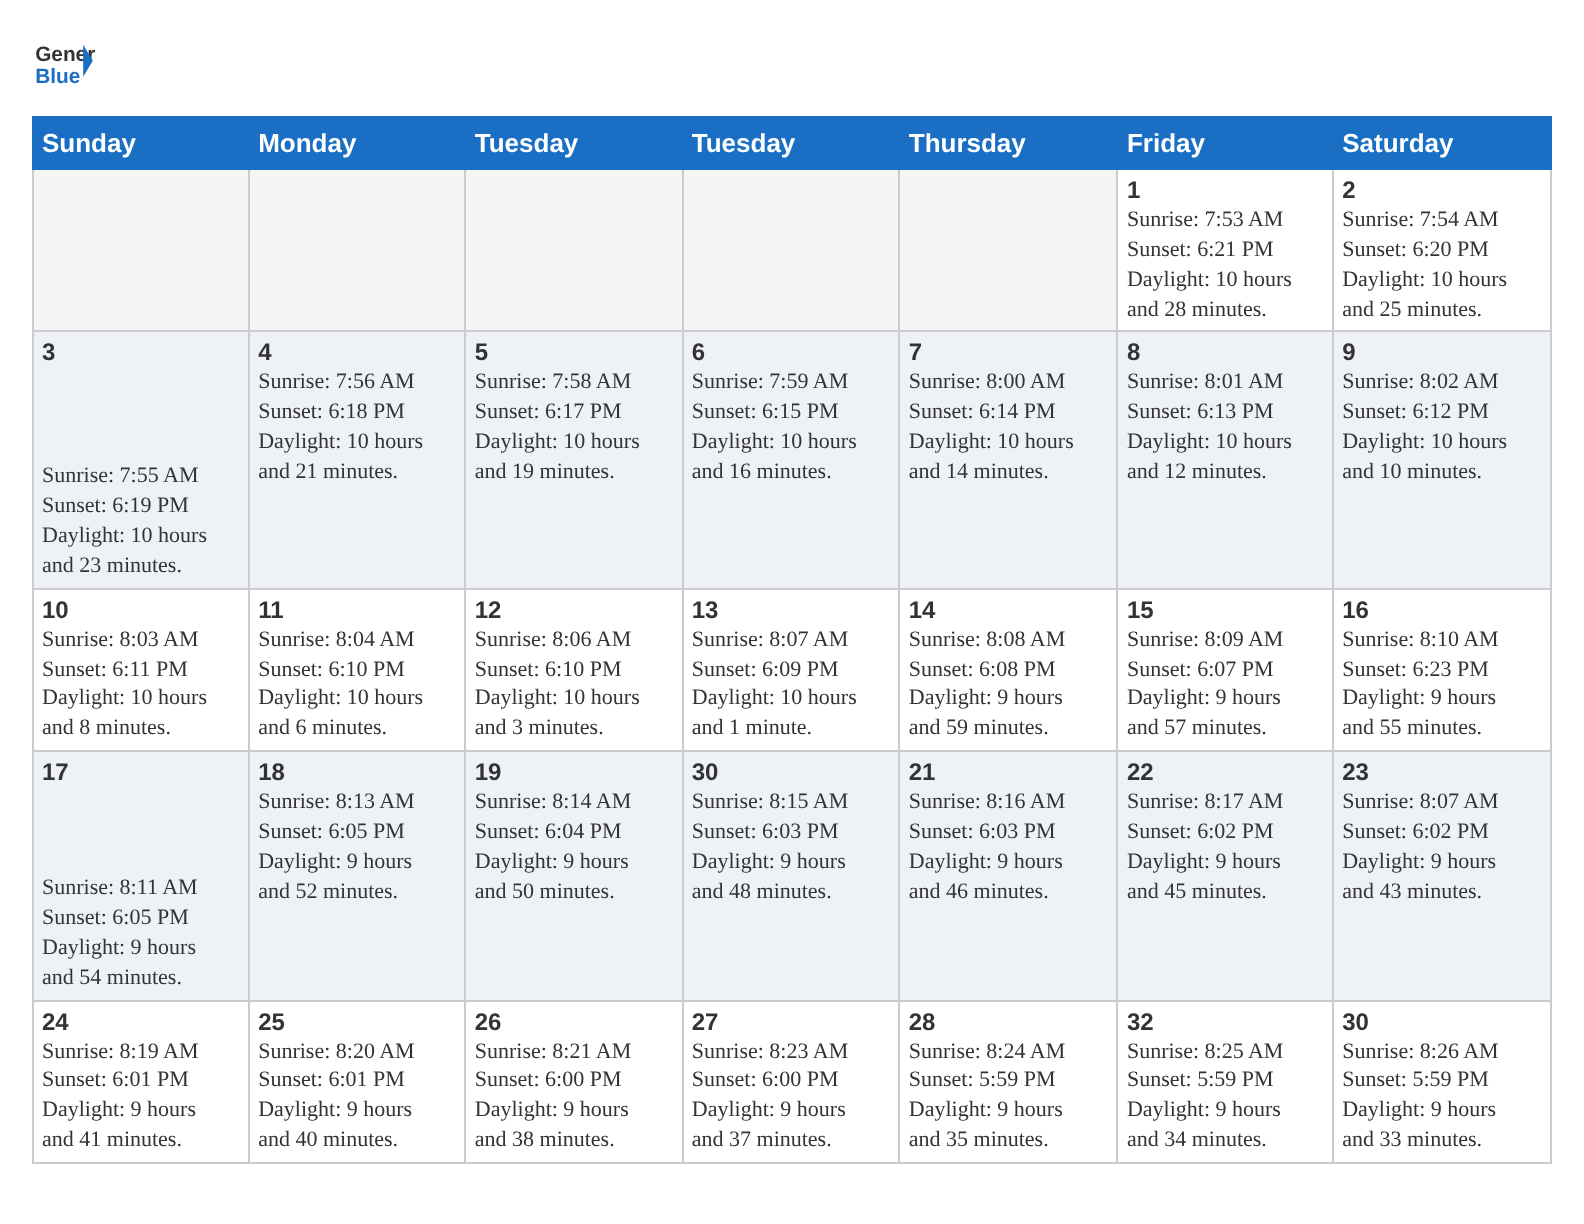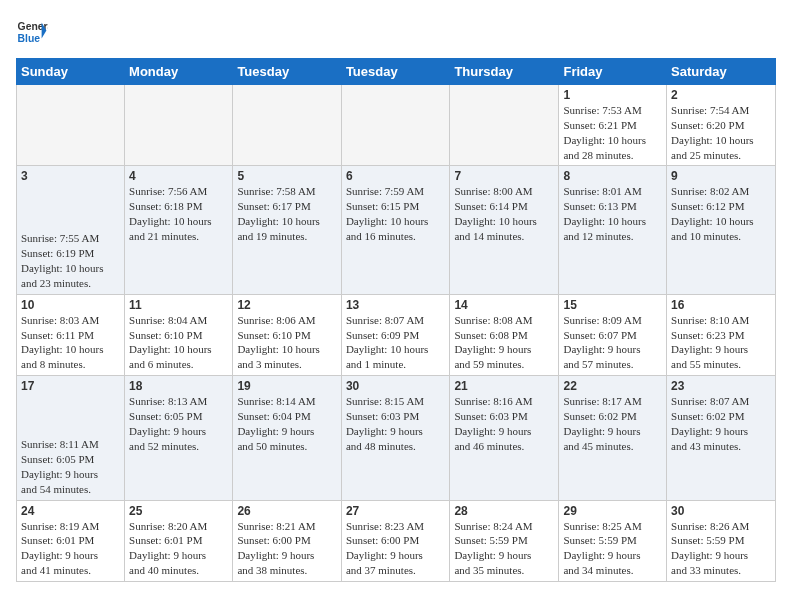--- a/index.html
+++ b/index.html
@@ -317,21 +317,21 @@
 and 37 minutes.</div>
           </td>
           <td>
             <span class="day-num">28</span>
             <div class="day-info" style="white-space: pre-line;">Sunrise: 8:24 AM
 Sunset: 5:59 PM
 Daylight: 9 hours
 and 35 minutes.</div>
           </td>
           <td>
-            <span class="day-num">29</span>
+            <span class="day-num">32</span>
             <div class="day-info" style="white-space: pre-line;">Sunrise: 8:25 AM
 Sunset: 5:59 PM
 Daylight: 9 hours
 and 34 minutes.</div>
           </td>
           <td>
             <span class="day-num">30</span>
             <div class="day-info" style="white-space: pre-line;">Sunrise: 8:26 AM
 Sunset: 5:59 PM
 Daylight: 9 hours

